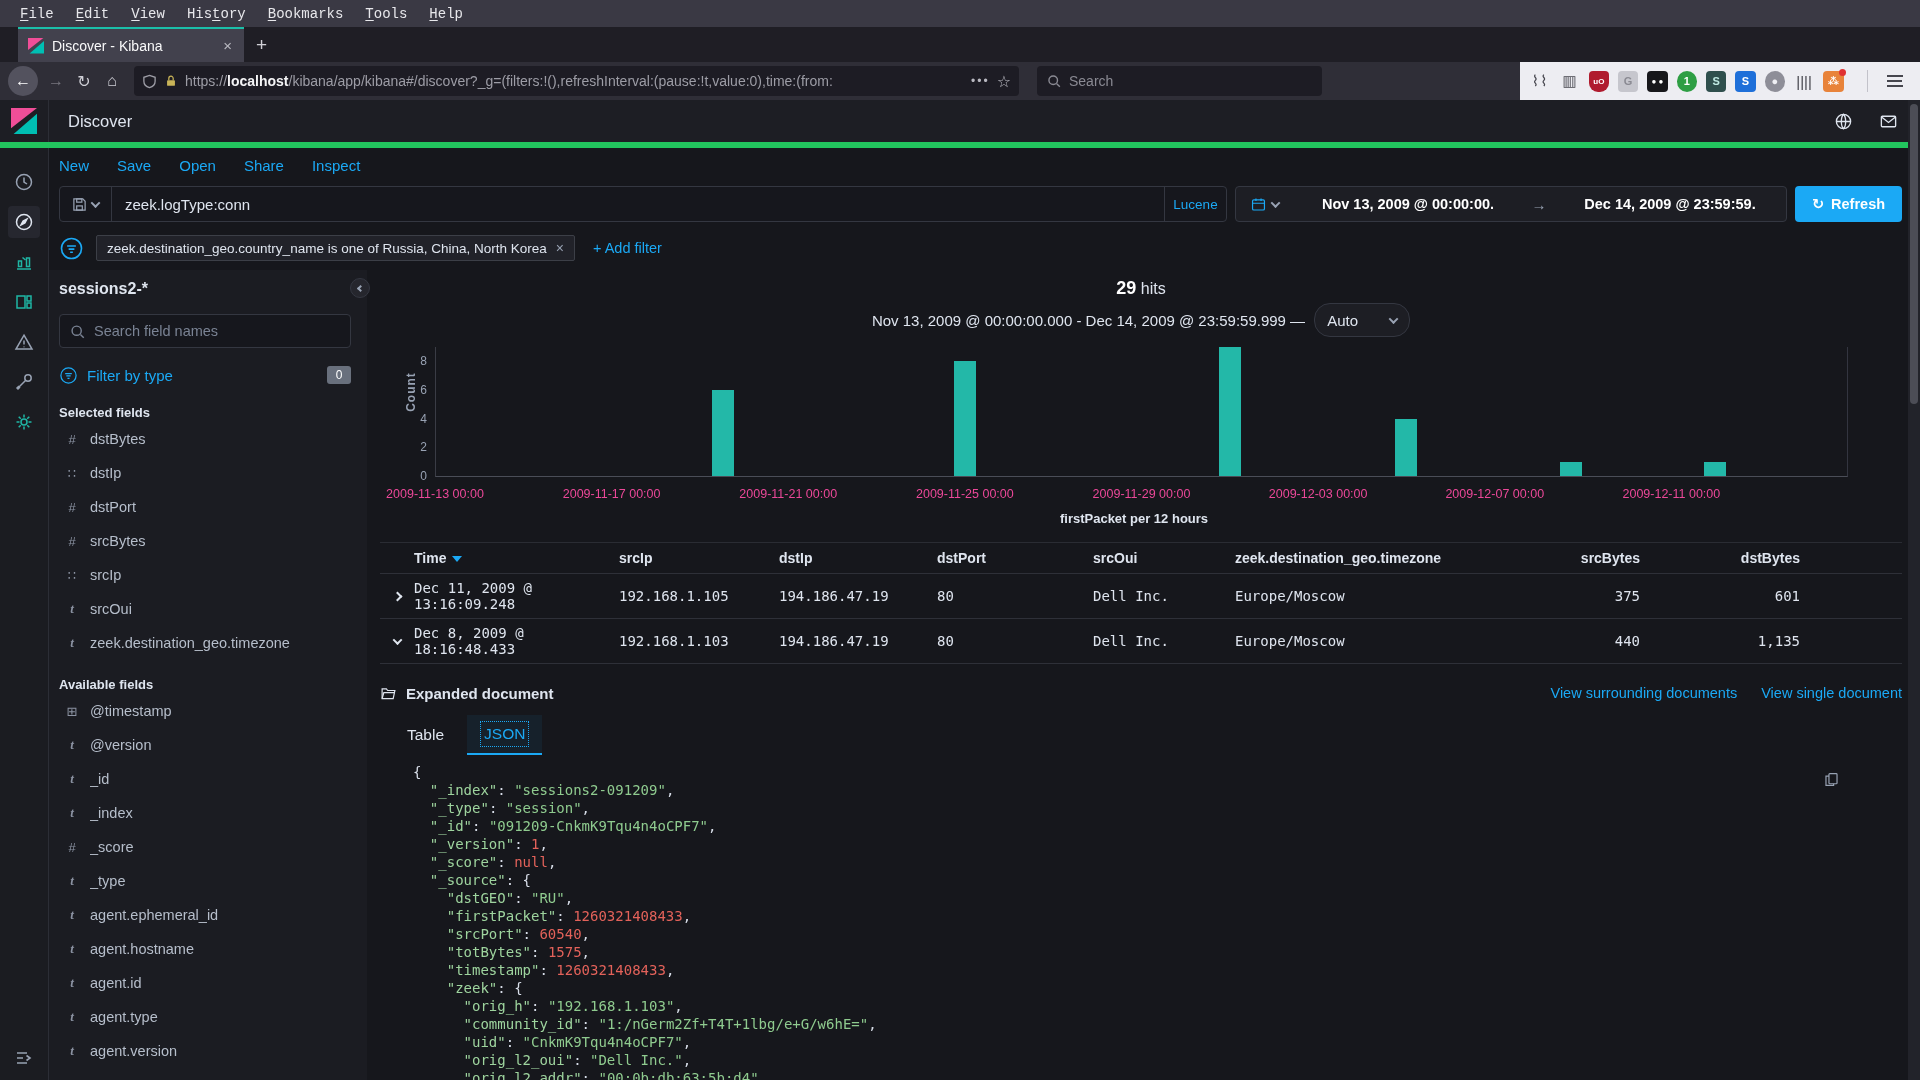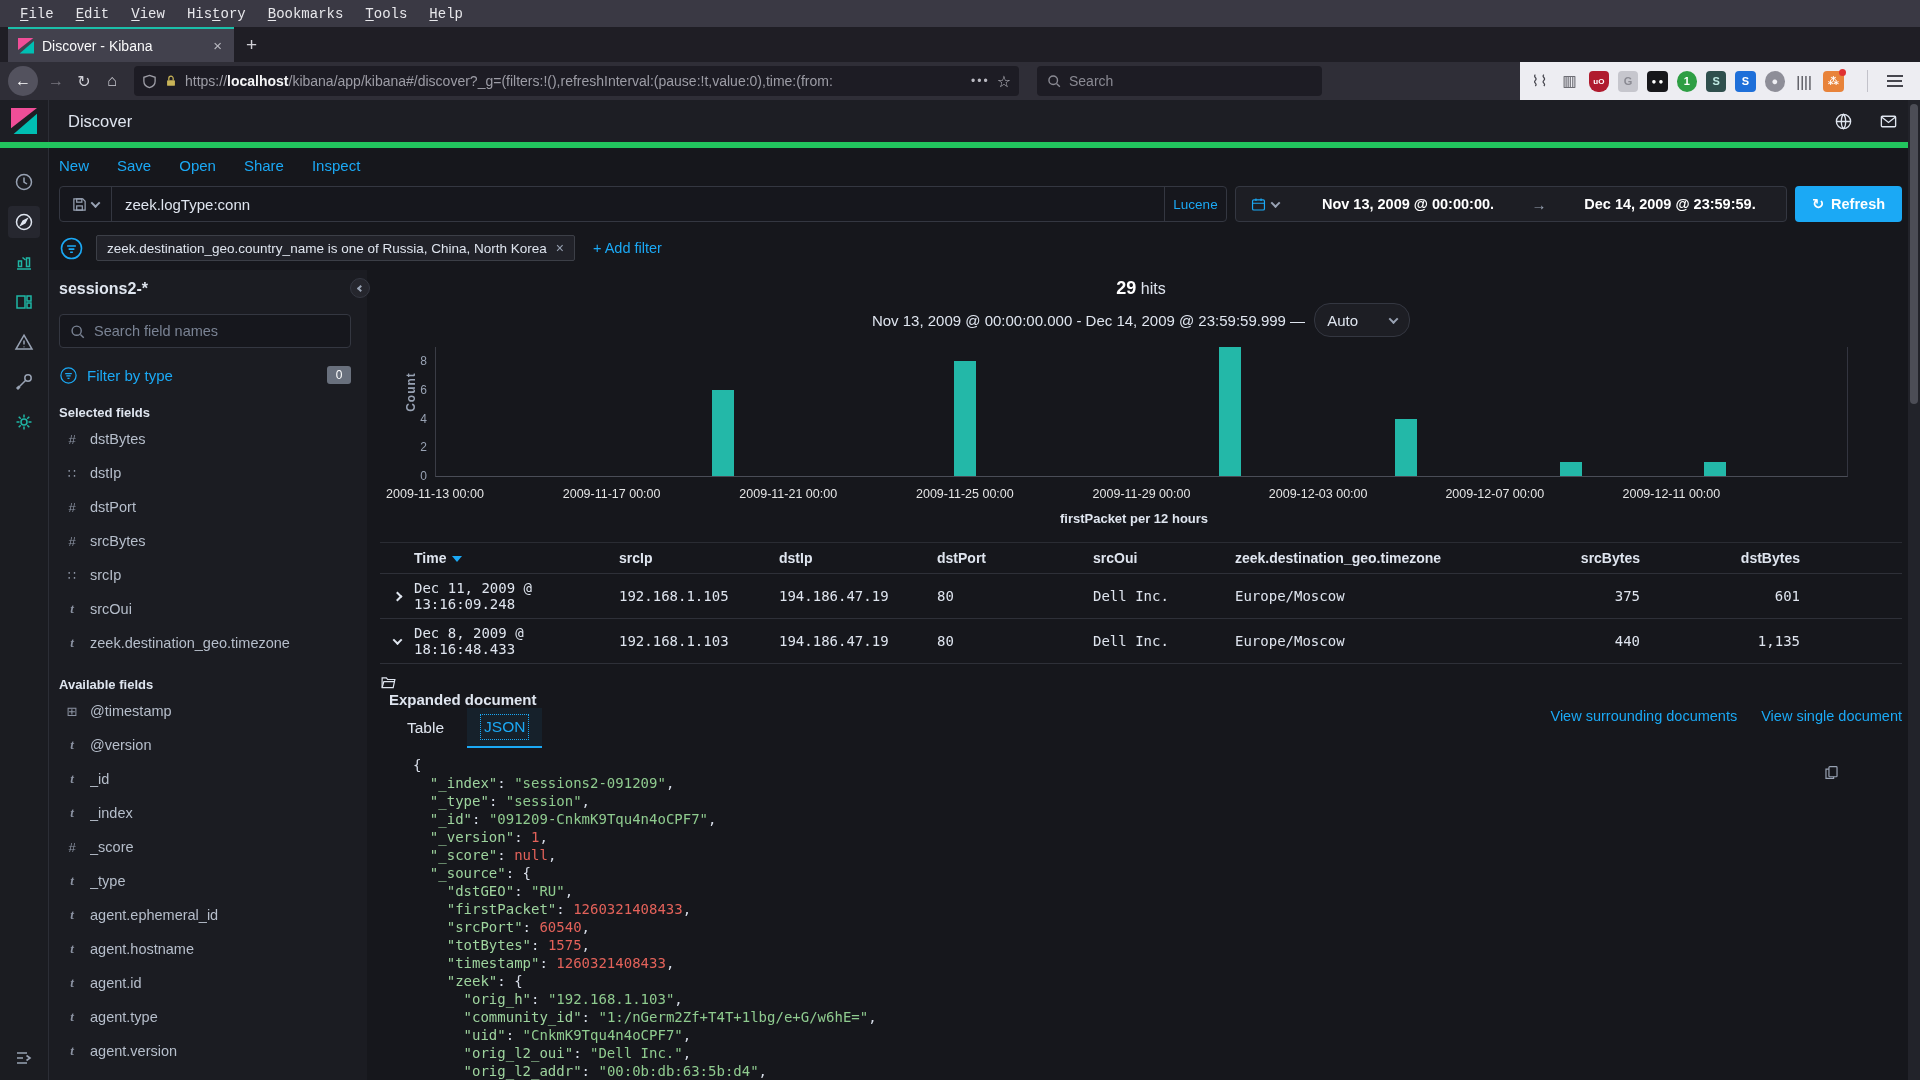--- a/index.html
+++ b/index.html
@@ -6,21 +6,21 @@
   html,body { background:#000; }
   .screen {
     position: relative; width: 1920px; height: 1080px; overflow: hidden;
     background:#16171c; font-family:"Liberation Sans","DejaVu Sans",sans-serif;
     color:#dfe5ef; -webkit-font-smoothing: antialiased;
   }
   
   .ff-menubar { height:27px; background:#3a3944; display:flex; align-items:center; padding-left:10px; gap:2px;font-family:Liberation Mono, monospace; }
   .ff-menubar .menu-item { color:#e8e8ec; font-size:14px; padding:0 10px; cursor:default; }
   .ff-menubar .menu-item u { text-decoration:underline; text-underline-offset:2px; }
-  .ff-tabbar { height:35px; background:#1f1e25; display:flex; align-items:stretch; padding-left:8px; }
+  .ff-tabbar { height:35px; background:#1f1e25; display:flex; align-items:stretch; padding-left:18px; }
   .ff-tab { width:226px; background:#42414d; border-top:2px solid #1bbfa9; display:flex; align-items:center; gap:8px; padding:0 10px; border-radius:0 0 0 0; }
   .ff-tab .tab-title { flex:1; font-size:14px; color:#f9f9fa; white-space:nowrap; overflow:hidden; }
   .tab-close { color:#b9b9c1; font-size:15px; padding:0 2px; }
   .new-tab { color:#d0d0d6; font-size:19px; padding:0 12px; display:flex; align-items:center; }
   .kfavicon { width:16px; height:16px; position:relative; flex:0 0 16px; }
   .kfavicon .tri-pink { position:absolute; inset:0; background:#f04e98; clip-path:polygon(0 0,100% 0,0 78%); }
   .kfavicon .tri-teal { position:absolute; inset:0; background:#00bfb3; clip-path:polygon(100% 22%,100% 100%,10% 100%); }
   .ff-toolbar { height:38px; background:#2f2e37; display:flex; align-items:center; padding-left:8px; }
   .nav-btn { color:#cfcfd6; font-size:16px; width:28px; text-align:center; }
   .nav-btn.back { width:30px; height:30px; border-radius:50%; background:#53525e; color:#fff; line-height:30px; margin-right:4px; }
@@ -96,33 +96,33 @@
   .hits-line { margin-top:8px; text-align:center; font-size:16px; color:#dfe5ef; }
   .hits-line b { font-size:18px; color:#fff; }
   .subtitle-row { margin-top:4px; display:flex; align-items:center; justify-content:center; gap:9px; height:34px; }
   .subtitle { font-size:15px; color:#dfe5ef; }
   .interval-select { width:96px; height:34px; border:1px solid #343741; background:#1d1e24; border-radius:16px; display:flex; align-items:center; justify-content:space-between; padding:0 12px; font-size:15px; color:#dfe5ef; }
   .chart { position:relative; height:200px; margin-top:0; }
   .plot { position:absolute; left:55px; right:54px; top:10px; height:130px; border-left:1px solid #3a3c45; border-bottom:1px solid #4a4d57; border-right:1px solid #333540; }
   .bar { position:absolute; bottom:0; background:#23b8a8; }
   .ylabel { position:absolute; left:-45px; top:38px; transform:rotate(-90deg); transform-origin:center; font-size:12px; font-weight:bold; color:#98a2b3; letter-spacing:1px; }
   .ytick { position:absolute; right:calc(100% + 9px); font-size:12px; color:#98a2b3; transform:translateY(7px); }
-  .xtick { position:absolute; top:150px; transform:translateX(-50%); font-size:12.5px; color:#e5e5e5; white-space:nowrap; }
+  .xtick { position:absolute; top:150px; transform:translateX(-50%); font-size:12.5px; color:#ec4899; white-space:nowrap; }
   .xlabel { position:absolute; top:174px; left:0; right:14px; text-align:center; font-size:13px; font-weight:bold; color:#dfe5ef; }
   
   .doc-table { margin-top:5px; }
   .t-row { display:flex; align-items:center; border-bottom:1px solid #2e3038; }
   .t-head { height:32px; border-top:1px solid #2a2c33; font-weight:bold; font-size:14px; color:#dfe5ef; }
   .t-data { height:45px; font-family:"DejaVu Sans Mono","Liberation Mono",monospace; font-size:14px; color:#dfe5ef; }
   .c0 { width:34px; display:flex; justify-content:center; color:#dfe5ef; }
   .c1 { width:205px; } .c2 { width:160px; } .c3 { width:158px; } .c4 { width:156px; } .c5 { width:142px; }
   .c6 { width:265px; } .c7 { width:140px; text-align:right; } .c8 { width:160px; text-align:right; margin-right:102px; }
   .sort-arrow { display:inline-block; width:0; height:0; border-left:5px solid transparent; border-right:5px solid transparent; border-top:6px solid #1ba9f5; margin-left:6px; vertical-align:middle; }
   
-  .doc-header { margin-top:10px; display:flex; align-items:flex-start; height:24px;flex-direction:column; }
+  .doc-header { margin-top:17px; display:flex; align-items:center; height:24px; }
   .doc-header .title { font-size:15px; font-weight:bold; margin-left:9px; }
   .doc-links { margin-left:auto; display:flex; gap:24px; font-size:14.5px; }
   .doc-tabs { margin-top:10px; display:flex; align-items:stretch; height:40px; gap:6px; padding-left:10px; }
   .doc-tab { display:flex; align-items:center; padding:0 17px; font-size:15.5px; color:#dfe5ef; }
   .doc-tab.active { color:#1ba9f5; background:rgba(27,169,245,.07); border-bottom:2px solid #1ba9f5; }
   .doc-tab.active .tab-inner { outline:1px dotted #1ba9f5; outline-offset:3px; }
   .json-block { position:relative; margin-top:8px; padding-left:33px; font-family:"DejaVu Sans Mono","Liberation Mono",monospace; font-size:14px; line-height:18px; }
   .json-line { white-space:pre; }
   .j-p { color:#d8dee9; }
   .j-key { color:#9ed49e; }

